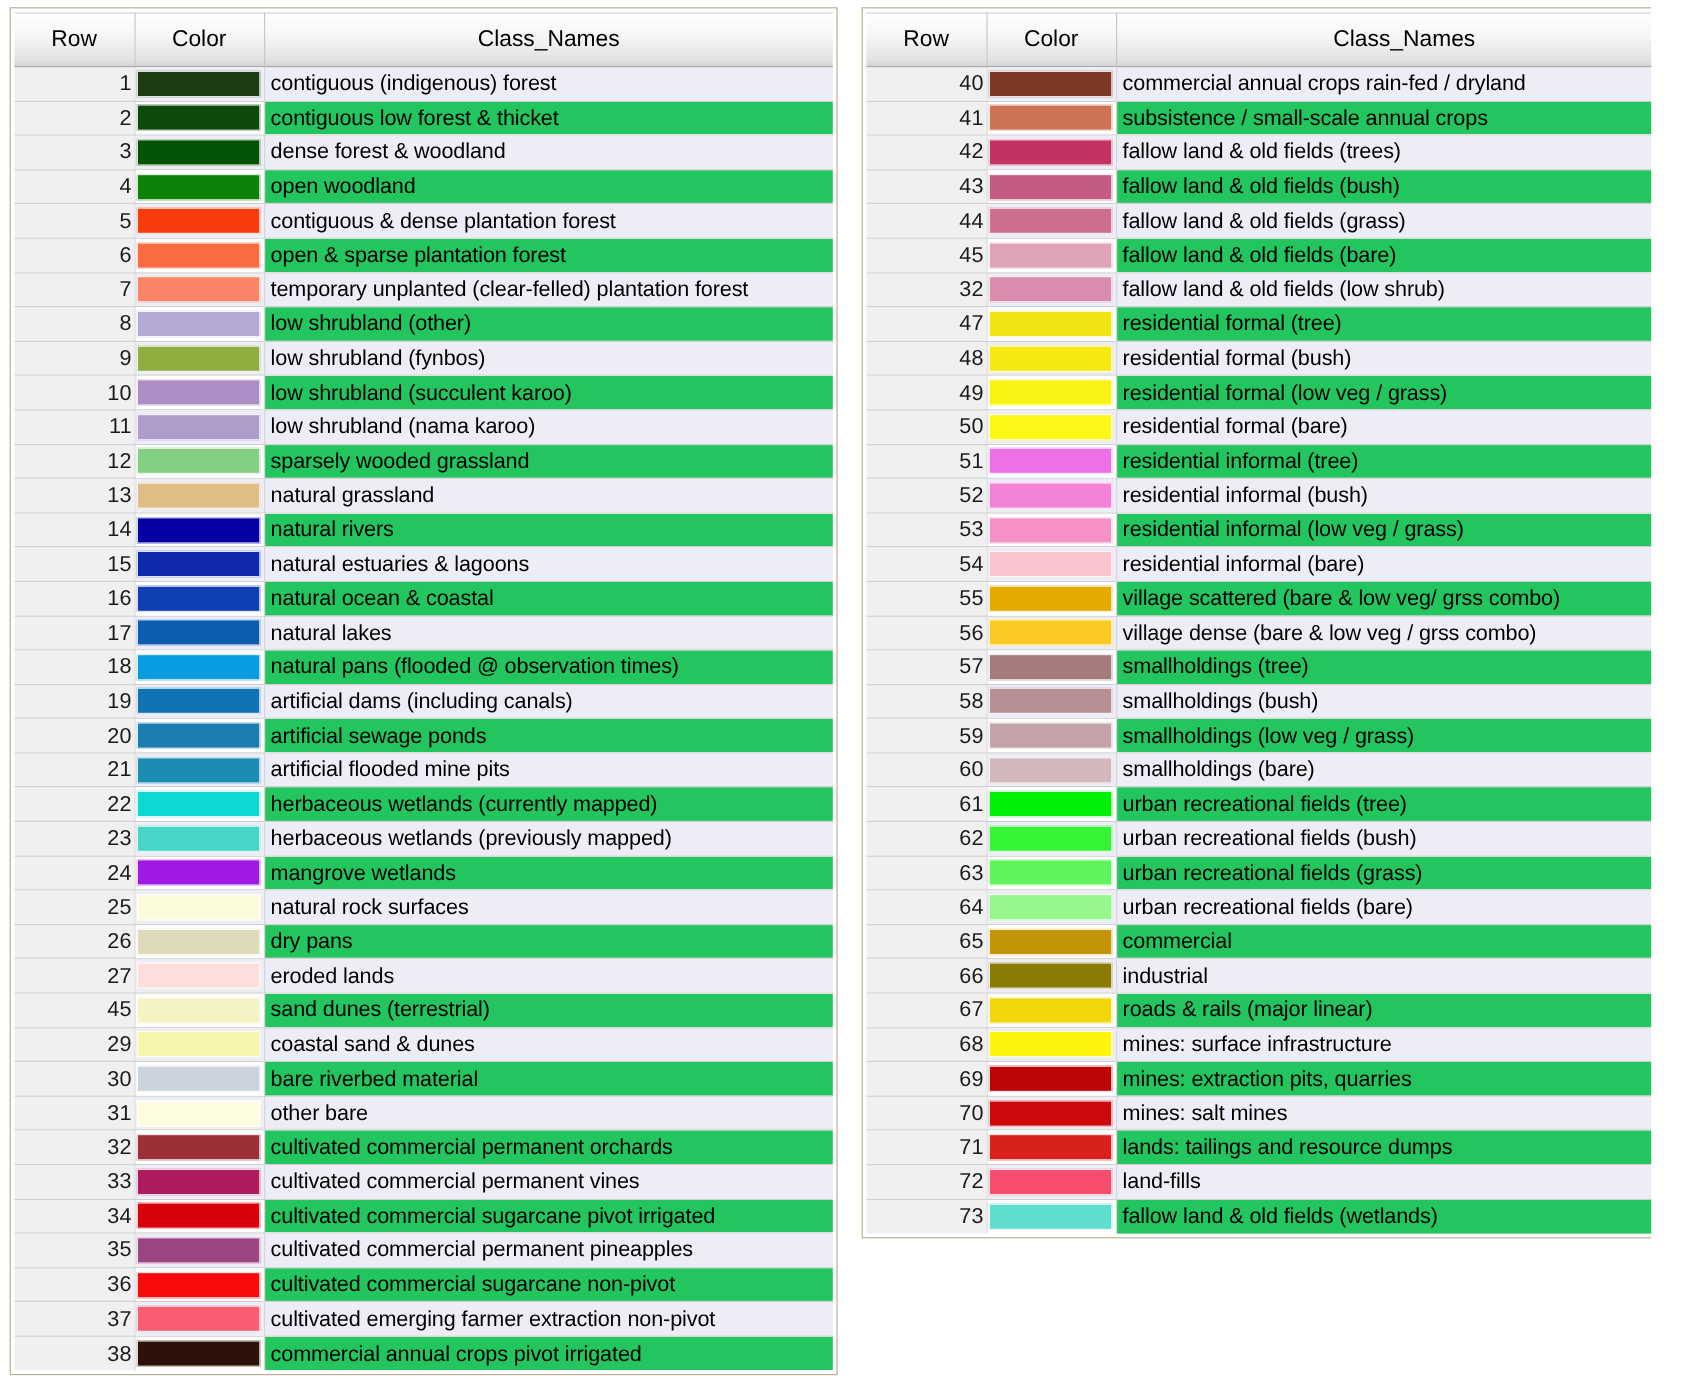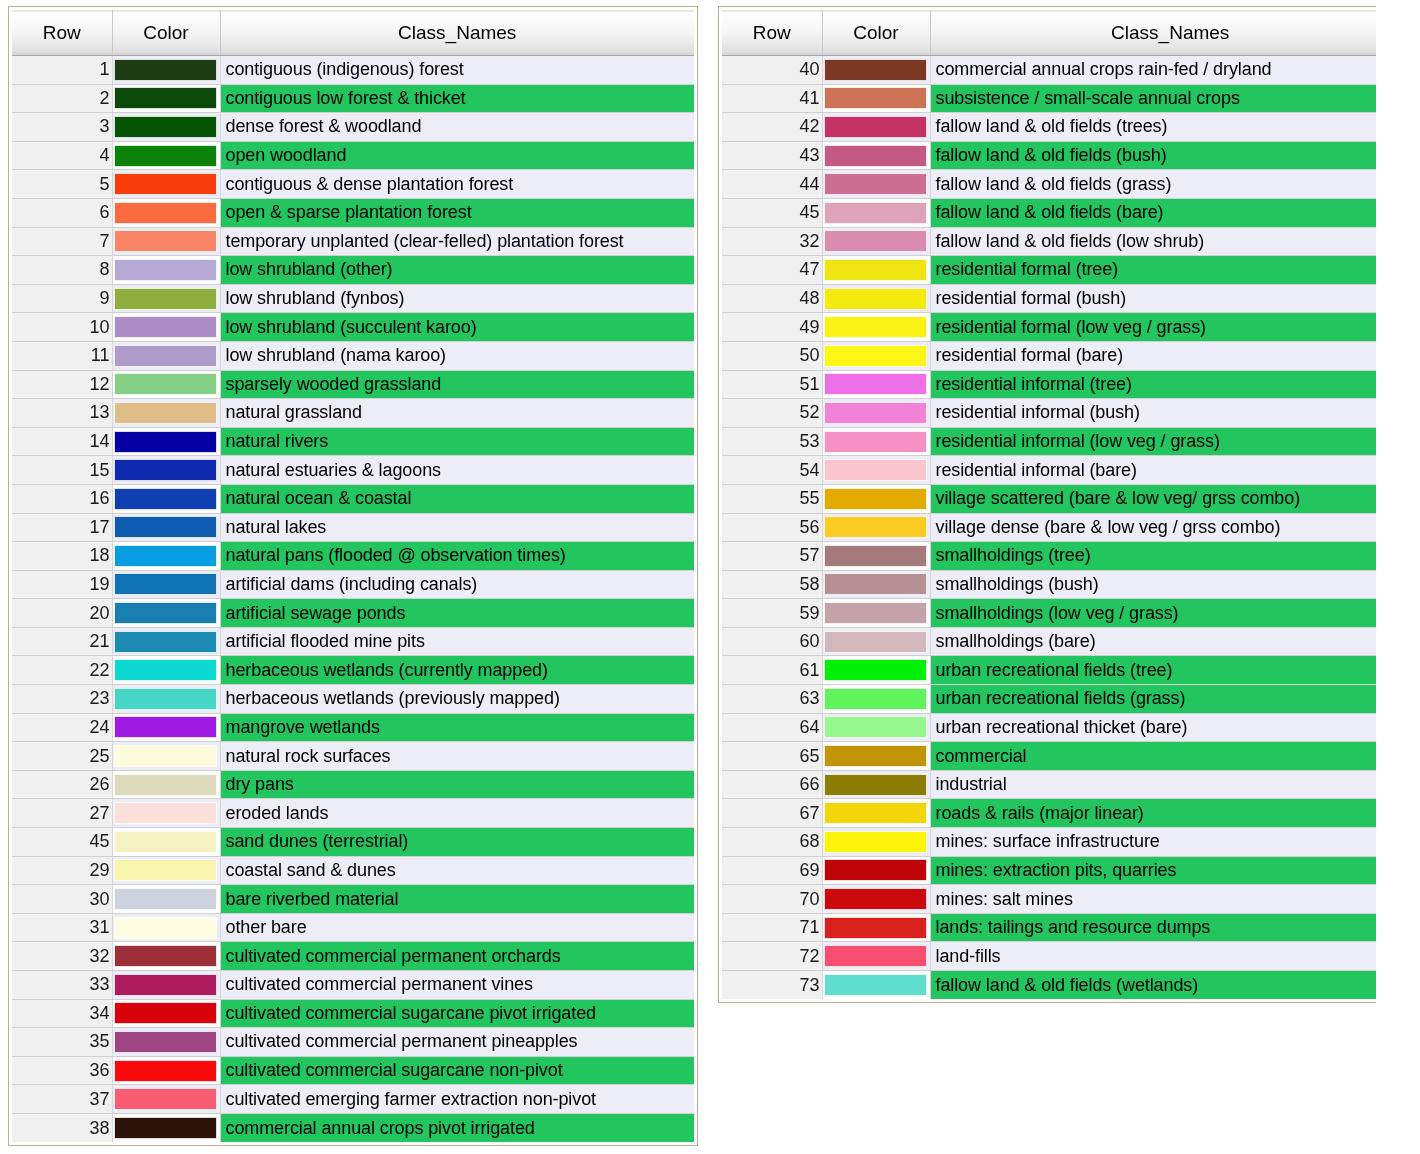--- a/index.html
+++ b/index.html
@@ -543,33 +543,40 @@
             </td>
             <td class="cell-name">smallholdings (bare)</td>
           </tr>
           <tr class="even">
             <td class="cell-row">61</td>
             <td class="cell-color">
               <span class="swatch" style="background: rgb(0, 240, 8);"></span>
             </td>
             <td class="cell-name">urban recreational fields (tree)</td>
           </tr>
+          <tr class="odd">
+            <td class="cell-row">62</td>
+            <td class="cell-color">
+              <span class="swatch" style="background: rgb(53, 244, 53);"></span>
+            </td>
+            <td class="cell-name">urban recreational fields (bush)</td>
+          </tr>
           <tr class="even">
             <td class="cell-row">63</td>
             <td class="cell-color">
               <span class="swatch" style="background: rgb(96, 244, 92);"></span>
             </td>
             <td class="cell-name">urban recreational fields (grass)</td>
           </tr>
           <tr class="odd">
             <td class="cell-row">64</td>
             <td class="cell-color">
               <span class="swatch" style="background: rgb(150, 247, 142);"></span>
             </td>
-            <td class="cell-name">urban recreational thicket (bare)</td>
+            <td class="cell-name">urban recreational fields (bare)</td>
           </tr>
           <tr class="even">
             <td class="cell-row">65</td>
             <td class="cell-color">
               <span class="swatch" style="background: rgb(194, 148, 8);"></span>
             </td>
             <td class="cell-name">commercial</td>
           </tr>
           <tr class="odd">
             <td class="cell-row">66</td>

